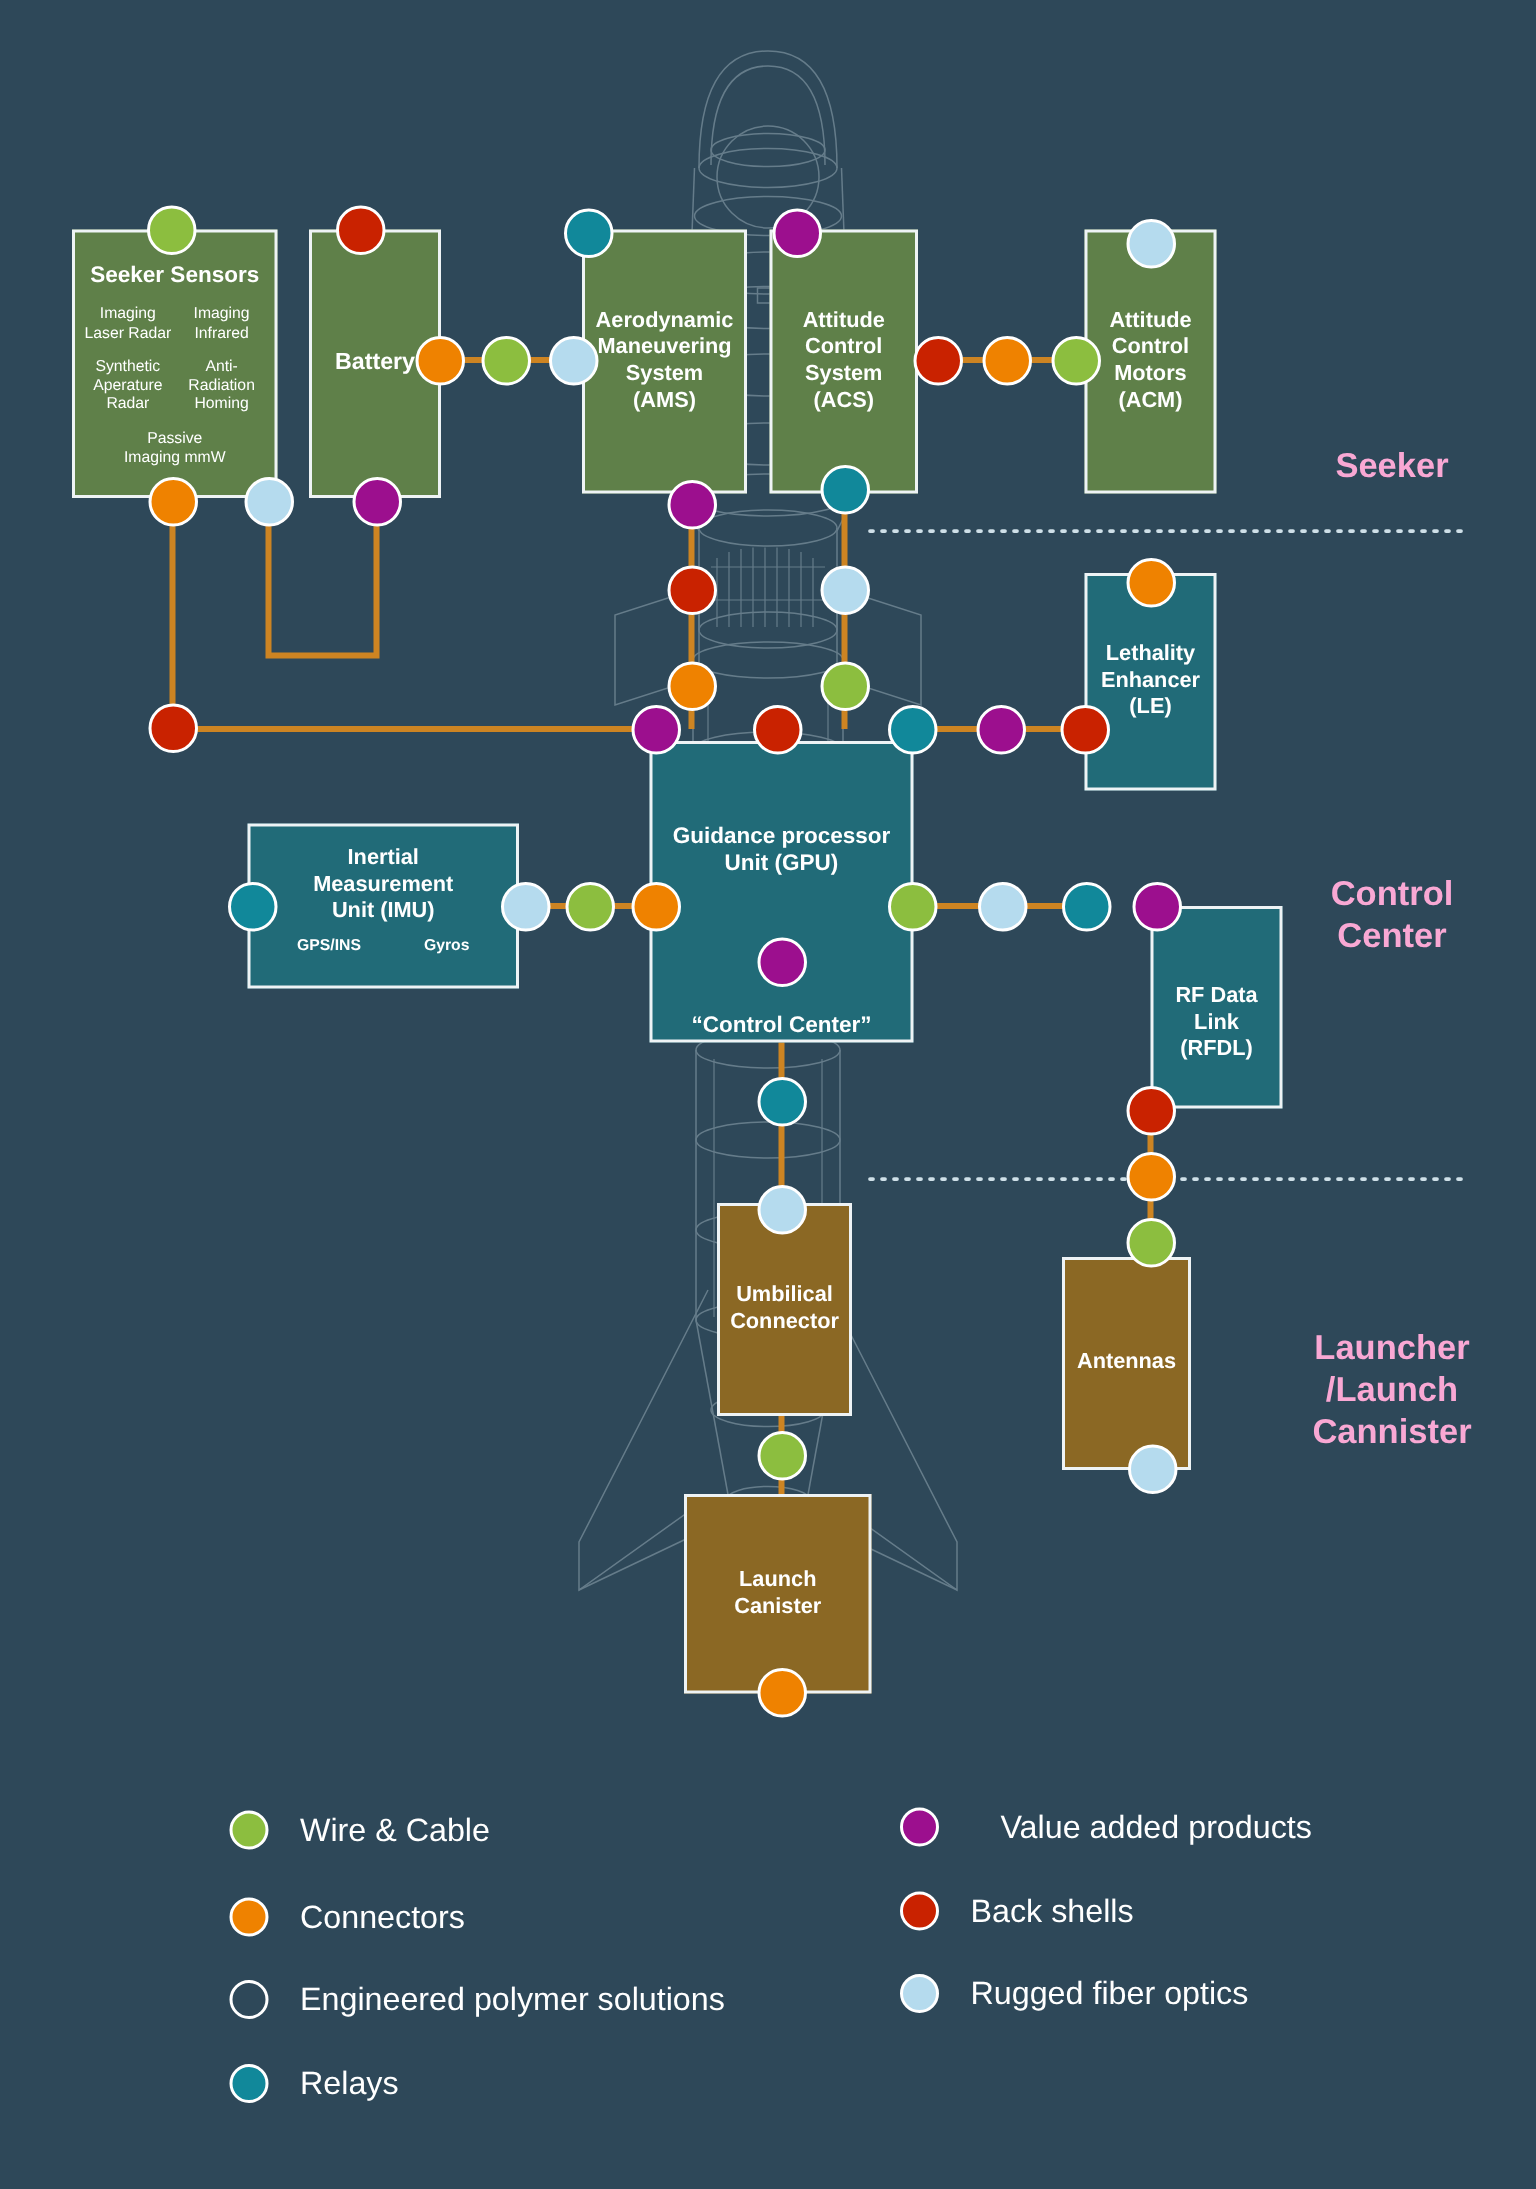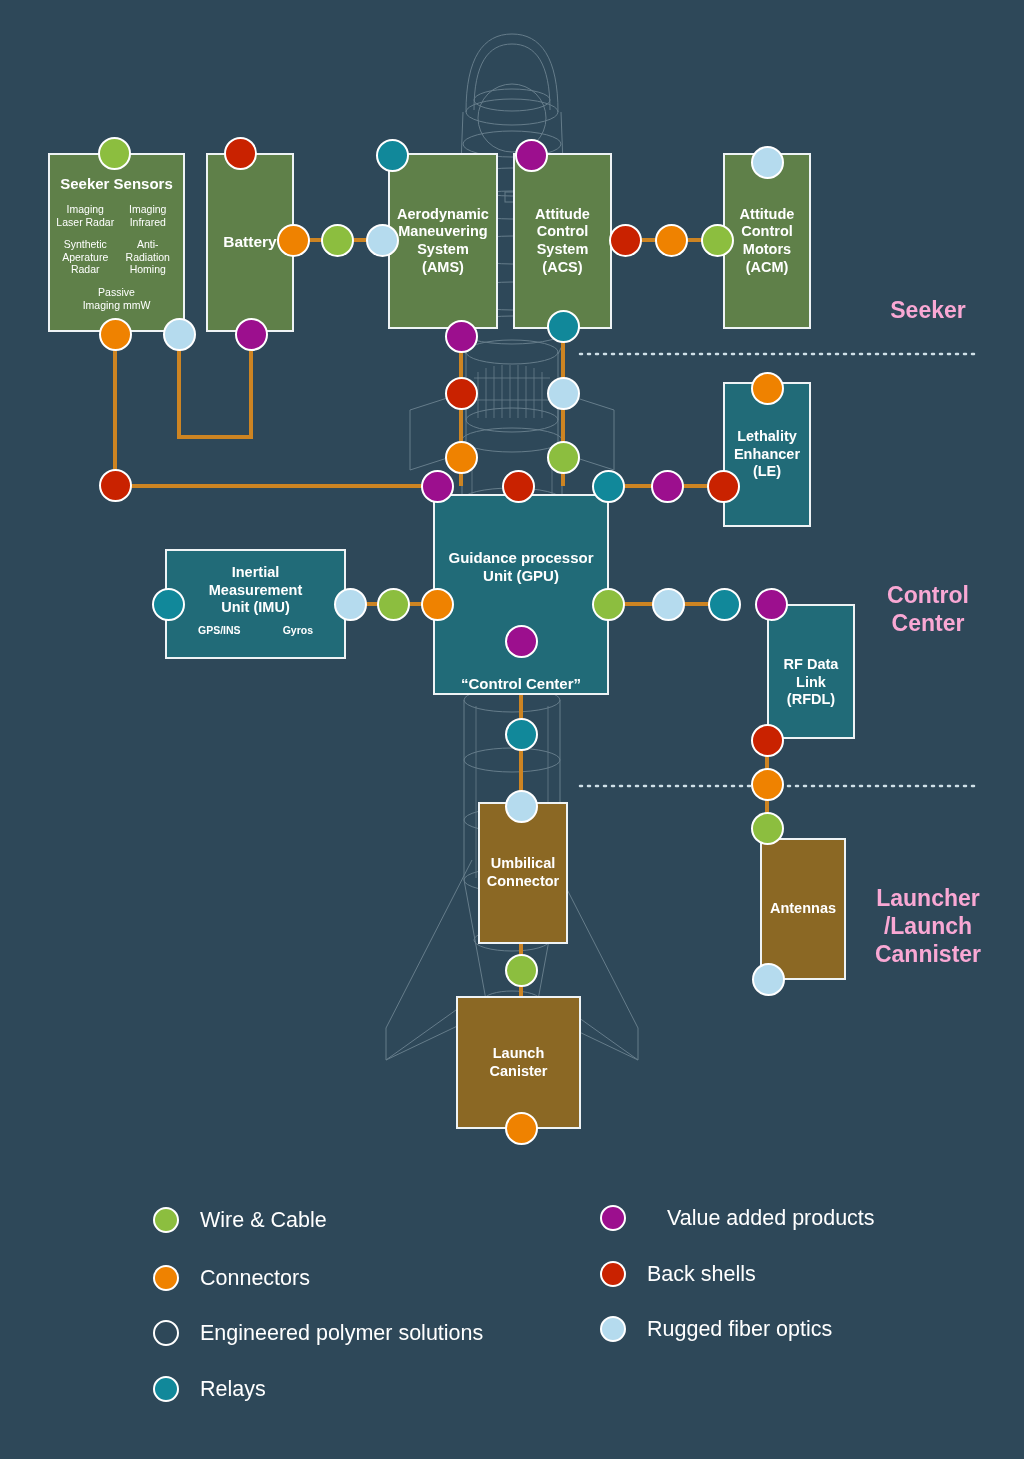--- a/index.html
+++ b/index.html
@@ -273,21 +273,21 @@
     <div class="box brown" style="left:478px;top:802px;width:90px;height:142px;">
       <div class="title" style="font-size:14.5px;white-space:pre-line;">Umbilical
 Connector</div>
     </div>
 
     <div class="box brown" style="left:456px;top:996px;width:125px;height:133px;">
       <div class="title" style="font-size:14.5px;white-space:pre-line;">Launch
 Canister</div>
     </div>
 
-    <div class="box brown" style="left:760px;top:838px;width:86px;height:142px;">
+    <div class="box brown" style="left:708px;top:838px;width:86px;height:142px;">
       <div class="title" style="font-size:14.5px;white-space:pre-line;">Antennas</div>
     </div>
   </div>
 
   <div class="layer" id="dot-layer">
 
     <div class="dot" style="left:98px;top:137px;width:33px;height:33px;background:#8cbe3f;"></div>
     <div class="dot" style="left:99px;top:318px;width:33px;height:33px;background:#ef8200;"></div>
     <div class="dot" style="left:163px;top:318px;width:33px;height:33px;background:#b5dbee;"></div>
 

